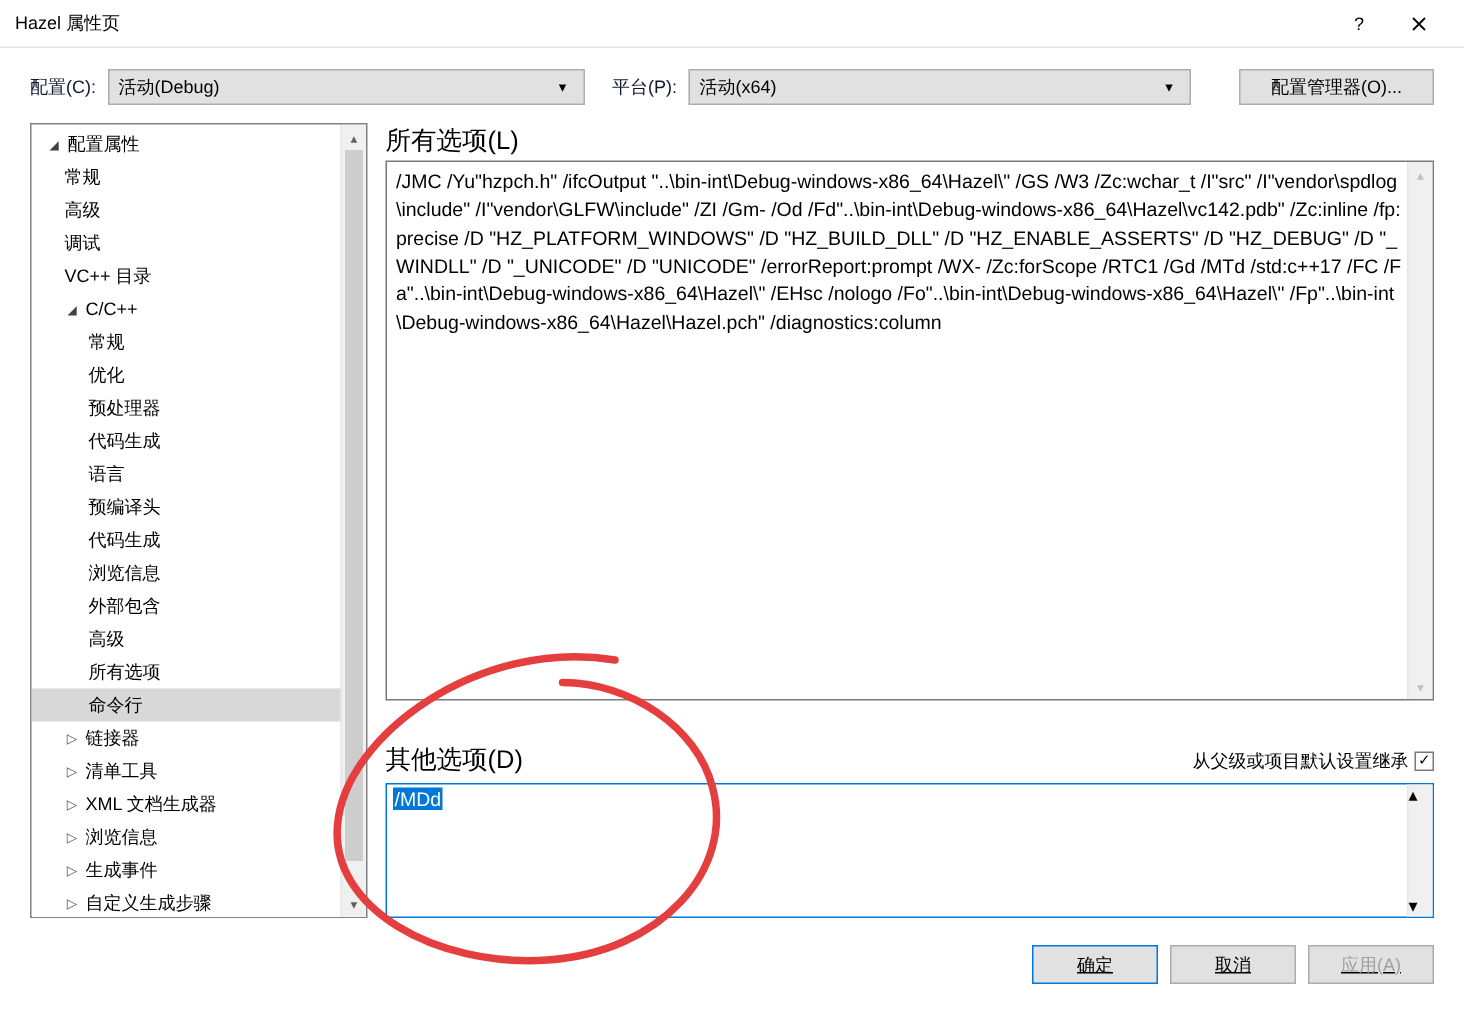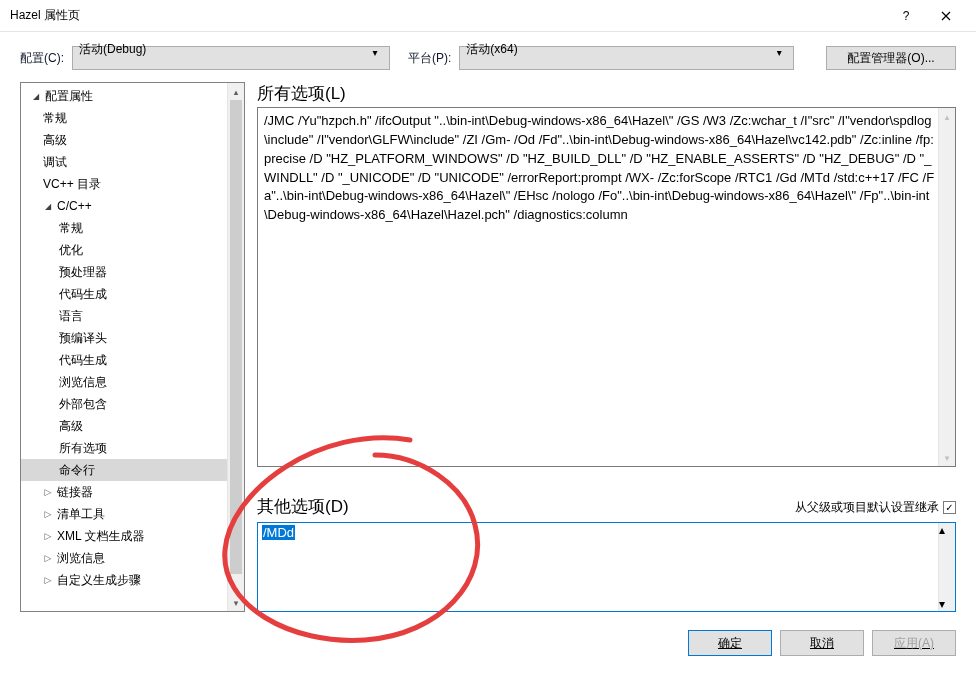--- a/index.html
+++ b/index.html
@@ -31,21 +31,21 @@
       align-items: center;
       gap: 8px;
       padding: 14px 20px 12px 20px;
     }
     .top-label { font-size: 12px; color: #0f172a; white-space: nowrap; }
     .dropdown {
       border: 1px solid #adadad;
       background: #e1e1e1;
       height: 16px;
       display: flex;
-      align-items: flex-end;
+      align-items: center;
       padding: 11px 6px;
       position: relative;
     }
     .dropdown .dd-text { flex: 1; }
     .dropdown .dd-arrow {
       width: 16px; text-align: center; font-size: 10px;
     }
     .config-dd { width: 318px; }
     .platform-dd { width: 335px; }
     .manager-btn {
@@ -269,20 +269,24 @@
       <div class="tree-item" style="padding-left:20px">
           <span class="tree-arrow collapsed"></span>
           <span class="tree-label">XML 文档生成器</span>
         </div>
       <div class="tree-item" style="padding-left:20px">
           <span class="tree-arrow collapsed"></span>
           <span class="tree-label">浏览信息</span>
         </div>
       <div class="tree-item" style="padding-left:20px">
           <span class="tree-arrow collapsed"></span>
+          <span class="tree-label">生成事件</span>
+        </div>
+      <div class="tree-item" style="padding-left:20px">
+          <span class="tree-arrow collapsed"></span>
           <span class="tree-label">自定义生成步骤</span>
         </div>
     </div>
     <div class="tree-scrollbar">
       <div class="sb-btn">▴</div>
       <div class="sb-track">
           <div class="sb-thumb"></div>
         </div>
       <div class="sb-btn">▾</div>
     </div>

